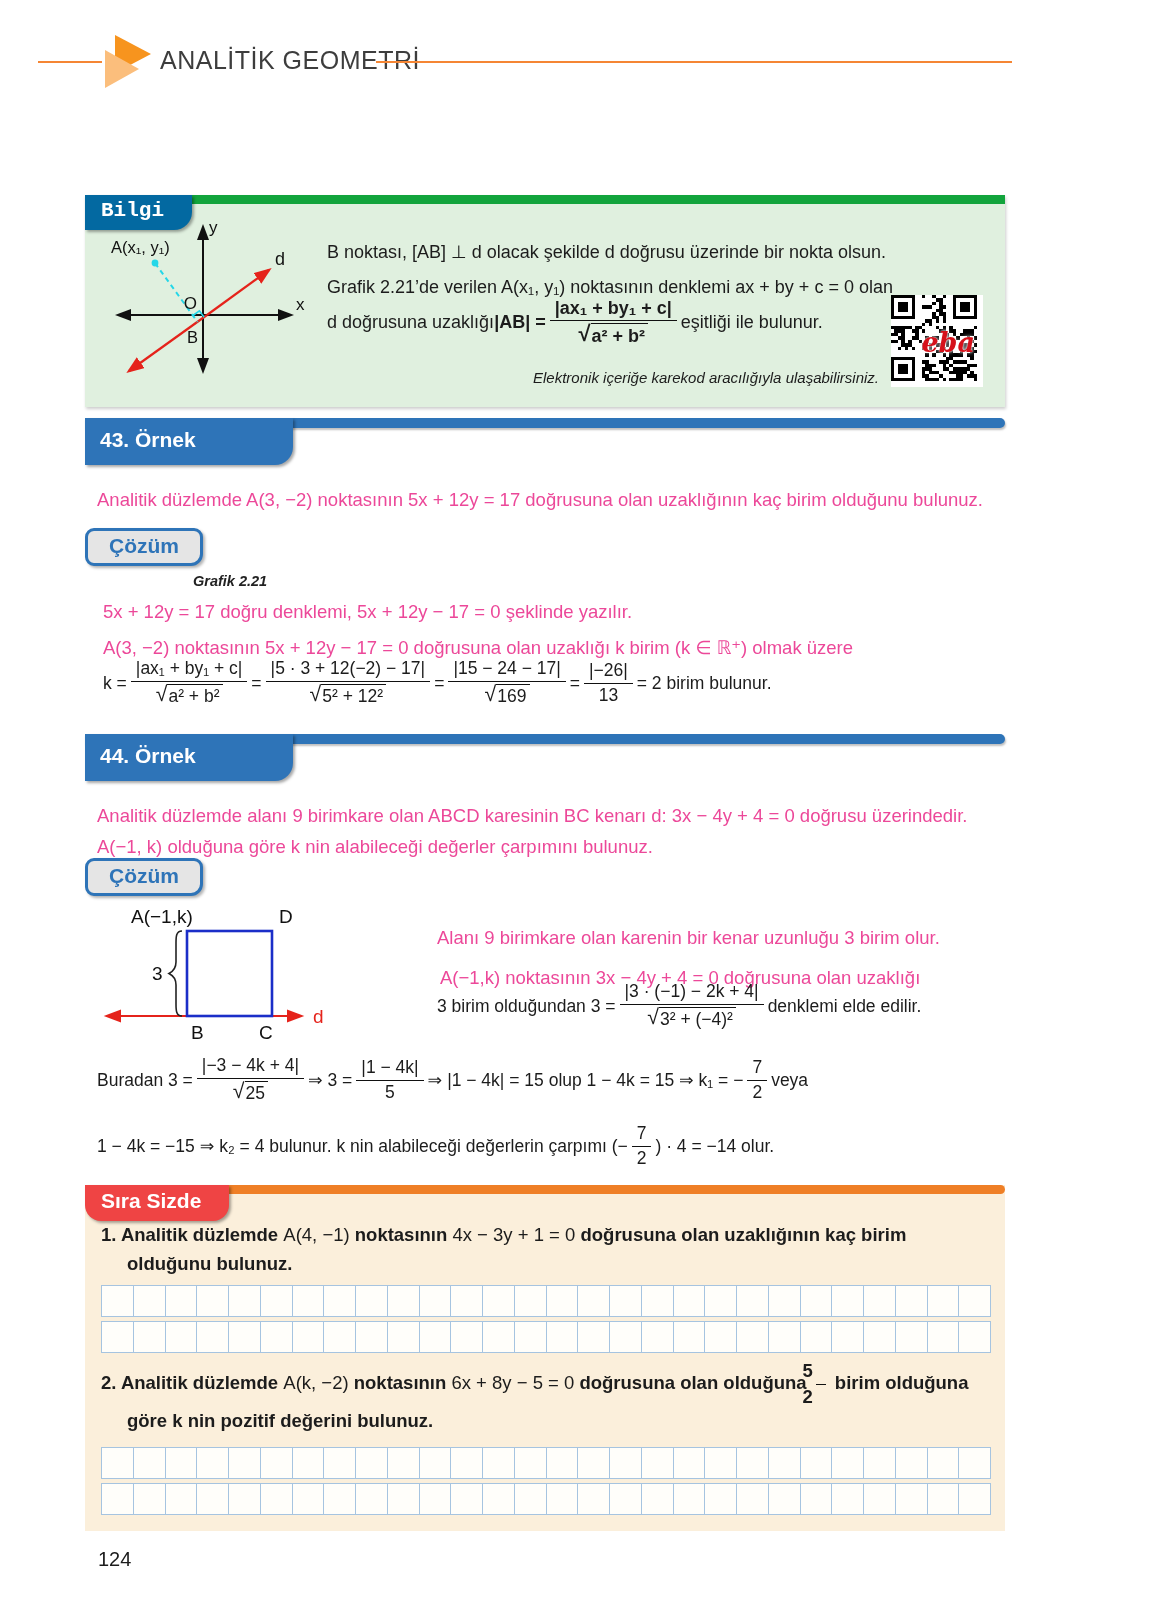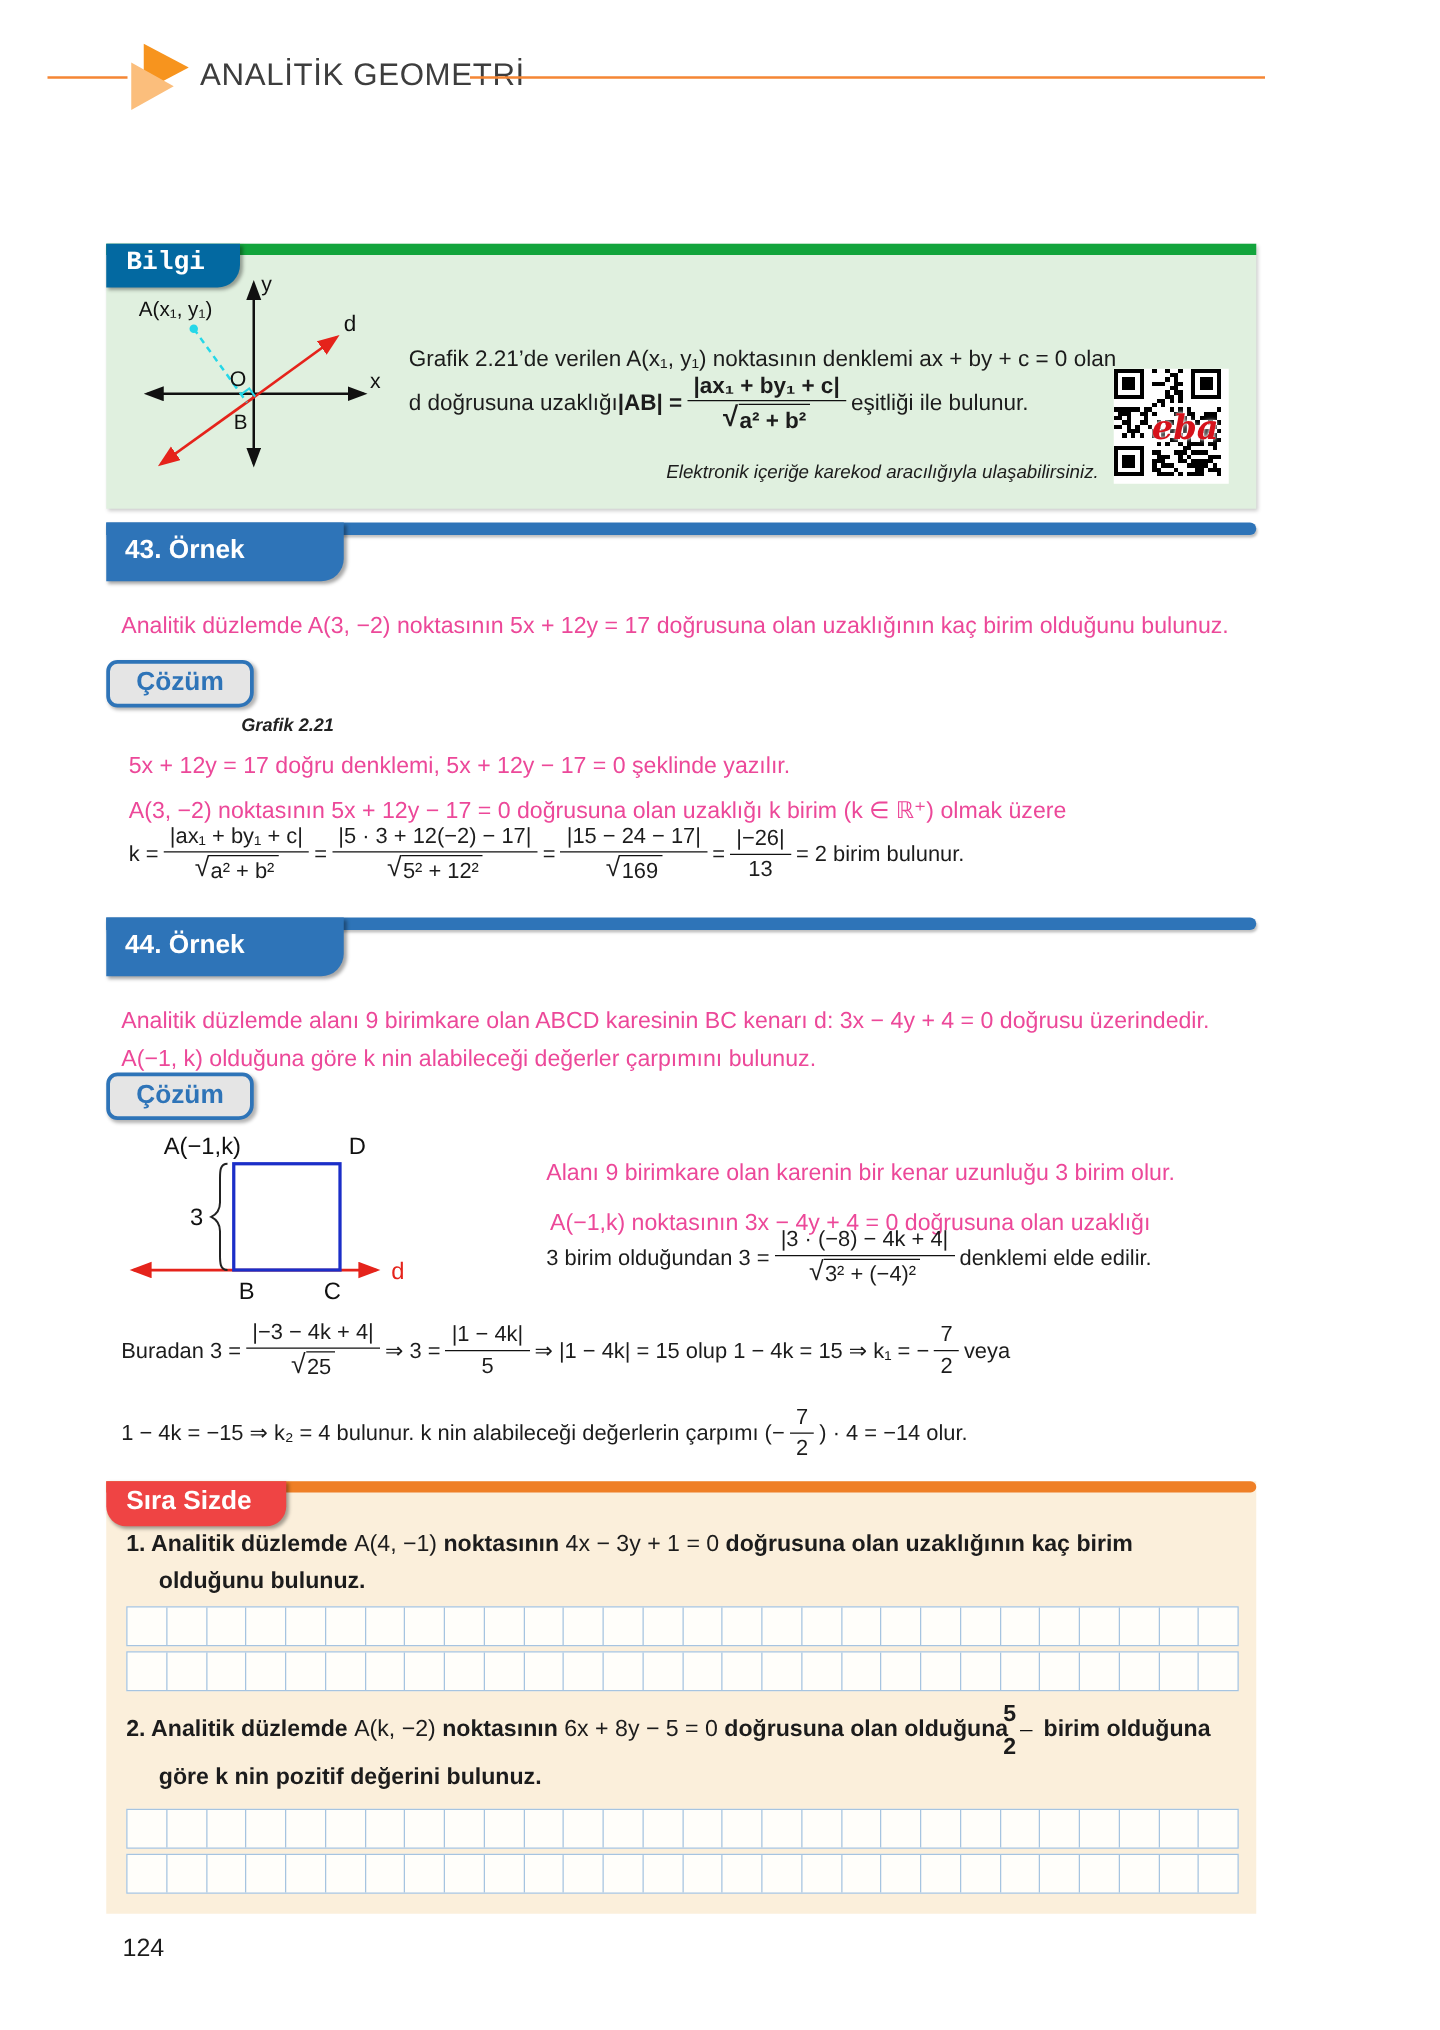--- a/index.html
+++ b/index.html
@@ -34,21 +34,21 @@
   .qr-wrap{position:absolute;left:806px;top:100px;width:92px;height:92px;background:#fff;padding:0;box-sizing:border-box;}
   .eba-logo{position:absolute;right:8px;top:32px;font-family:"DejaVu Serif","Liberation Serif",serif;
     font-style:italic;font-weight:bold;font-size:27px;color:#D6121B;
     text-shadow:0 0 2px #fff,0 0 4px #fff;}
   .qr-note{position:absolute;right:126px;top:174px;font-size:15px;font-style:italic;color:#1c1c1c;}
 
   
   .ornek-head{position:absolute;left:85px;width:920px;height:47px;}
   .ornek-bar{position:absolute;top:0;left:0;width:100%;height:10px;background:#2E74B8;border-radius:0 5px 5px 0;
     box-shadow:1px 2px 2px rgba(0,0,0,.25);}
-  .ornek-tab{position:absolute;top:0;left:0;width:190px;height:47px;background:#2E74B8;border-radius:0 0 18px 0;
+  .ornek-tab{position:absolute;top:0;left:0;width:208px;height:47px;background:#2E74B8;border-radius:0 0 18px 0;
     color:#fff;font-weight:bold;font-size:21px;line-height:44px;padding-left:15px;box-sizing:border-box;
     box-shadow:2px 2px 3px rgba(0,0,0,.35);}
   .oh-43{top:418px;} .oh-44{top:734px;}
 
   .bodytext{position:absolute;font-size:18.5px;color:#ec4899;}
 
   
   .cozum-tab{position:absolute;left:85px;background:#e5e5e5;border:3px solid #2E74B8;border-radius:9px 9px 12px 9px;
     color:#2E74B8;font-weight:bold;font-size:21px;padding:3px 21px 5px;box-shadow:2px 2px 3px rgba(0,0,0,.3);}
   .ct-43{top:528px;} .ct-44{top:858px;}
@@ -127,20 +127,21 @@
         <text x="106" y="20" font-size="17" fill="#111">y</text>
         <text x="193" y="97" font-size="17" fill="#111">x</text>
         <text x="94" y="96" font-size="17" fill="#111" text-anchor="end">O</text>
         <text x="172" y="52" font-size="18" fill="#111">d</text>
         <text x="8" y="40" font-size="16.5" fill="#111">A(x₁, y₁)</text>
         <text x="84" y="130" font-size="16.5" fill="#111">B</text>
       </svg>
     </div>
     <div class="graph-caption">Grafik 2.21</div>
 
+    <p class="bilgi-line b-l1">B noktası, [AB] ⊥ d  olacak şekilde d doğrusu üzerinde bir nokta olsun.</p>
     <p class="bilgi-line b-l2">Grafik 2.21’de verilen  A(x₁, y₁)  noktasının denklemi  ax + by + c = 0  olan</p>
     <div class="bilgi-line b-l3">
         <span class="fx">d doğrusuna uzaklığı  </span>
         <span class="fb">|AB| =</span>
         <span class="frac fb">
           <span class="fnum">|ax₁ + by₁ + c|</span>
           <span class="fden"><span class="sq">
               <span class="sqsym">√</span>
               <span class="sqrad">a² + b²</span>
             </span></span>
@@ -415,21 +416,21 @@
       <text x="164" y="143" font-size="19" fill="#111">C</text>
       <text x="218" y="127" font-size="19" fill="#E5231B">d</text>
     </svg>
   </div>
 
   <p class="bodytext" style="top:908px;left:437px;">Alanı 9 birimkare olan karenin bir kenar uzunluğu 3 birim olur.</p>
   <p class="bodytext" style="top:948px;left:440px;">A(−1,k)  noktasının  3x − 4y + 4 = 0  doğrusuna olan uzaklığı</p>
   <div class="fline" style="top:976px;left:437px;height:60px;display:flex;align-items:center;">
       <span class="fx">3 birim olduğundan  3 =</span>
       <span class="frac">
-        <span class="fnum">|3 · (−8) − 4k + 4|</span>
+        <span class="fnum">|3 · (−1) − 2k + 4|</span>
         <span class="fden"><span class="sq">
             <span class="sqsym">√</span>
             <span class="sqrad">3² + (−4)²</span>
           </span></span>
       </span>
       <span class="fx"> denklemi elde edilir.</span>
     </div>
 
   <div class="fline" style="top:1048px;left:97px;height:64px;display:flex;align-items:center;">
       <span class="fx">Buradan  3 =</span>

